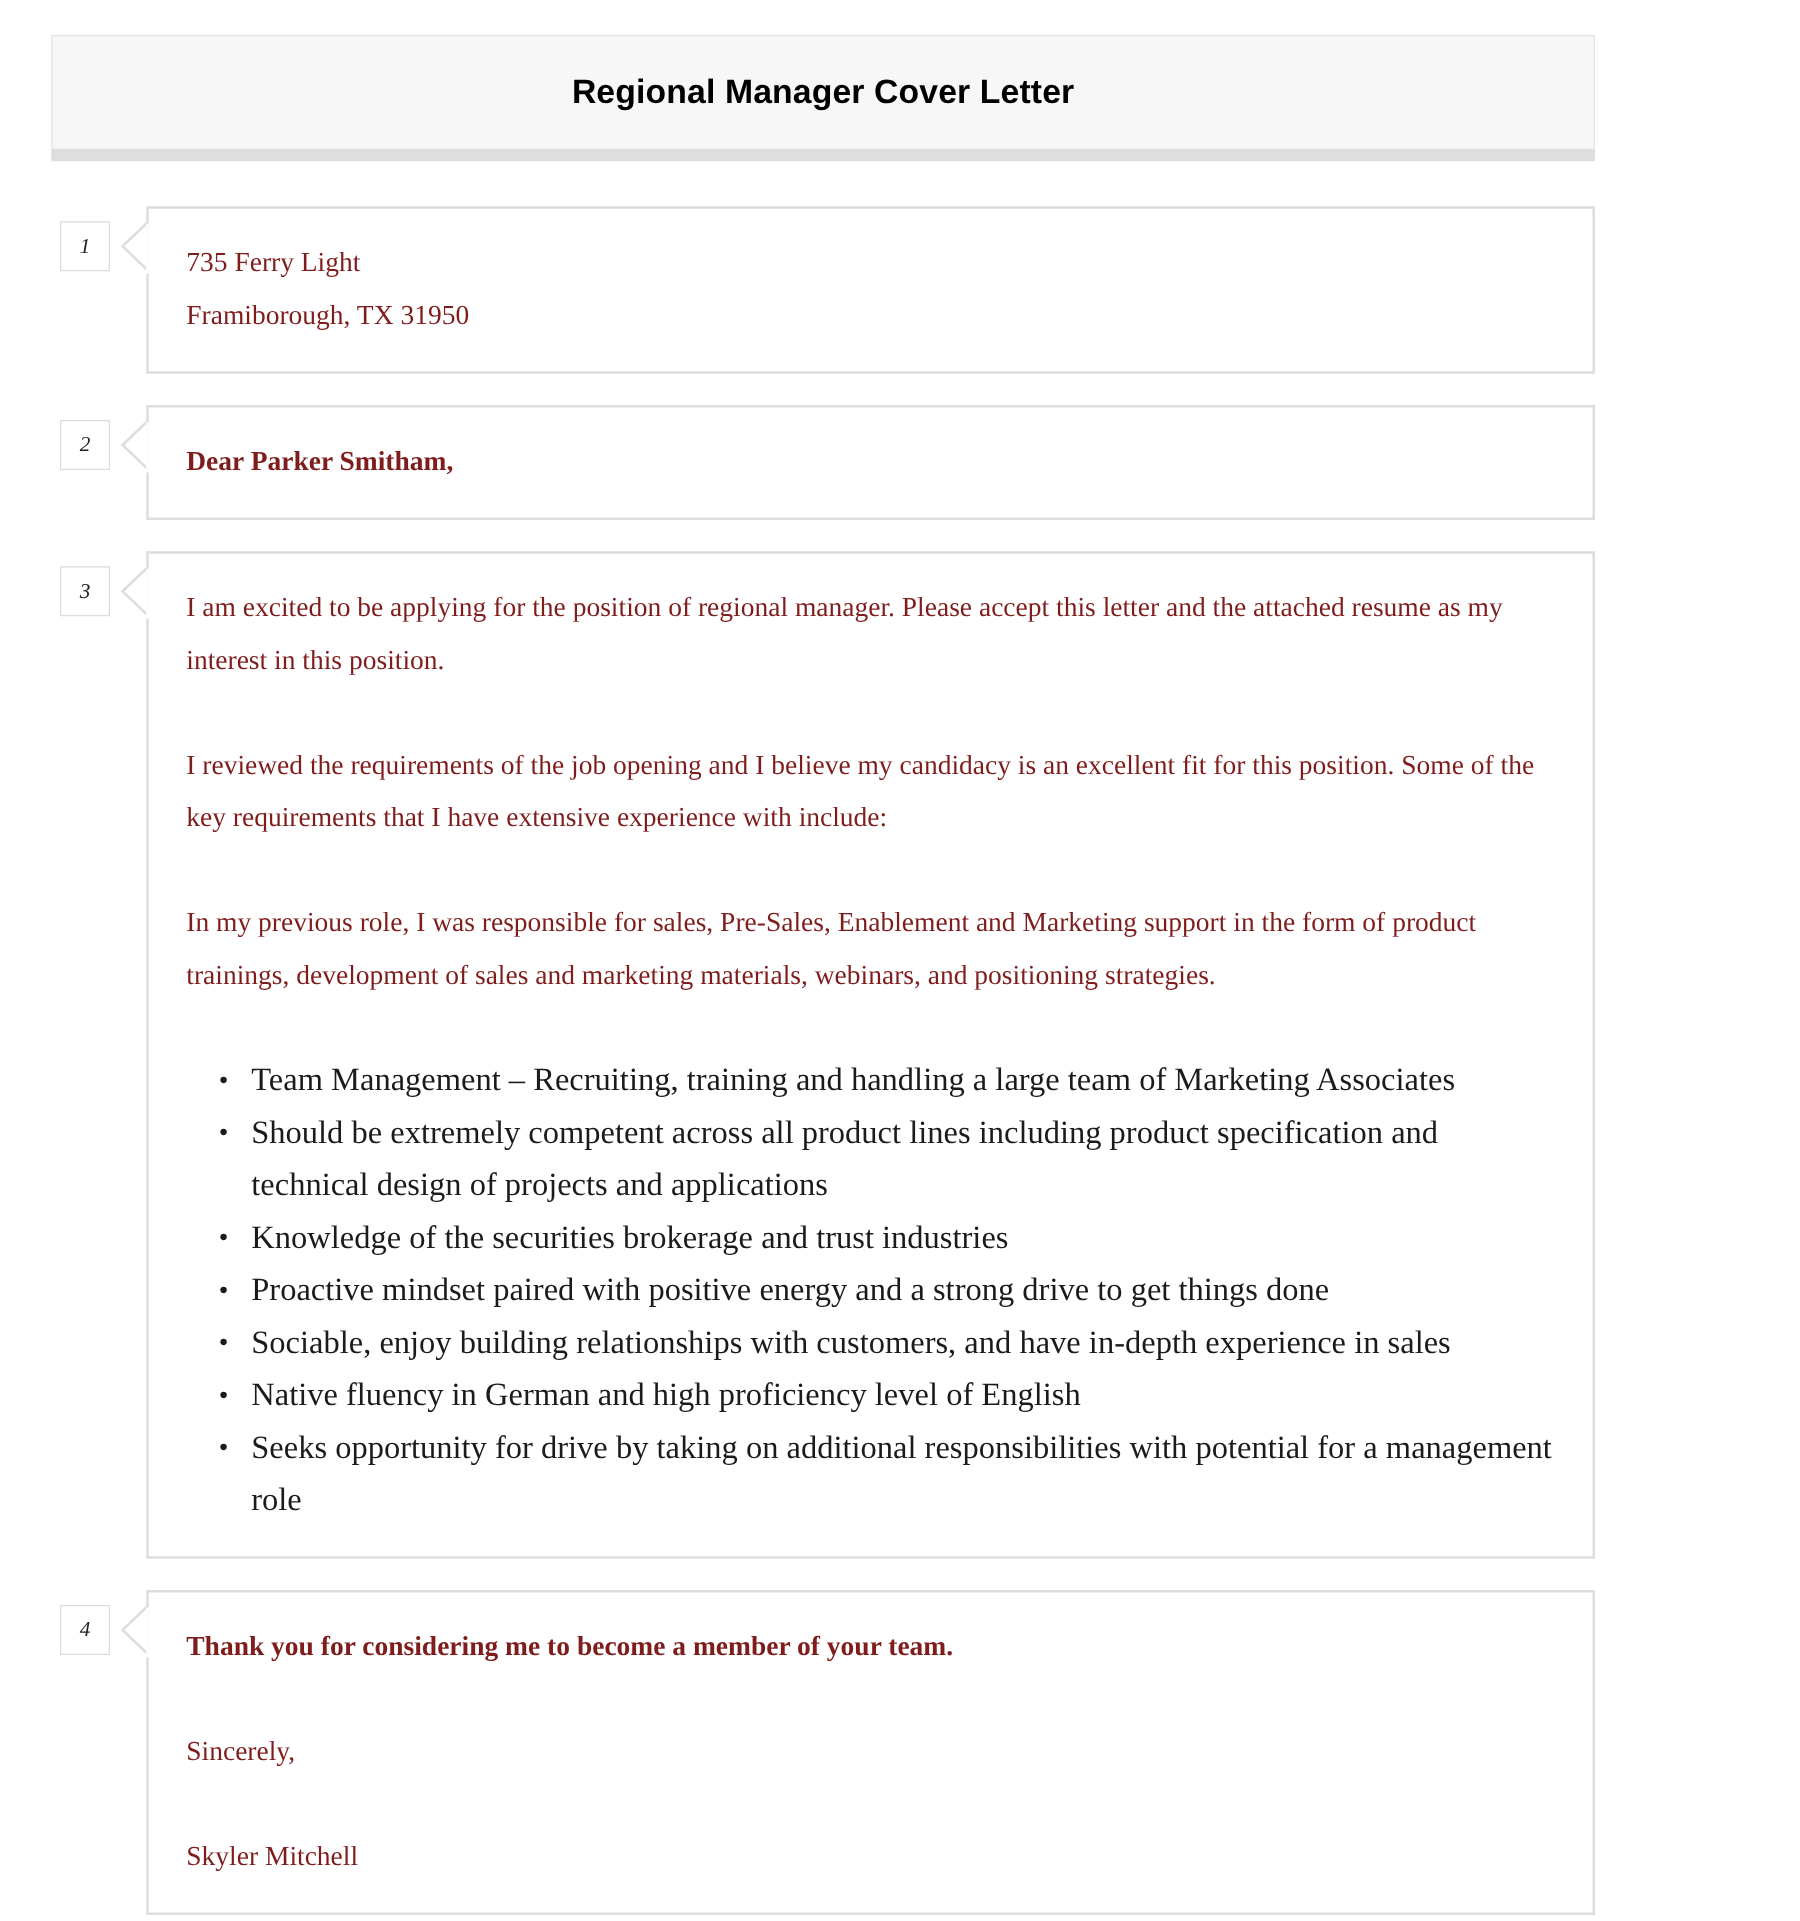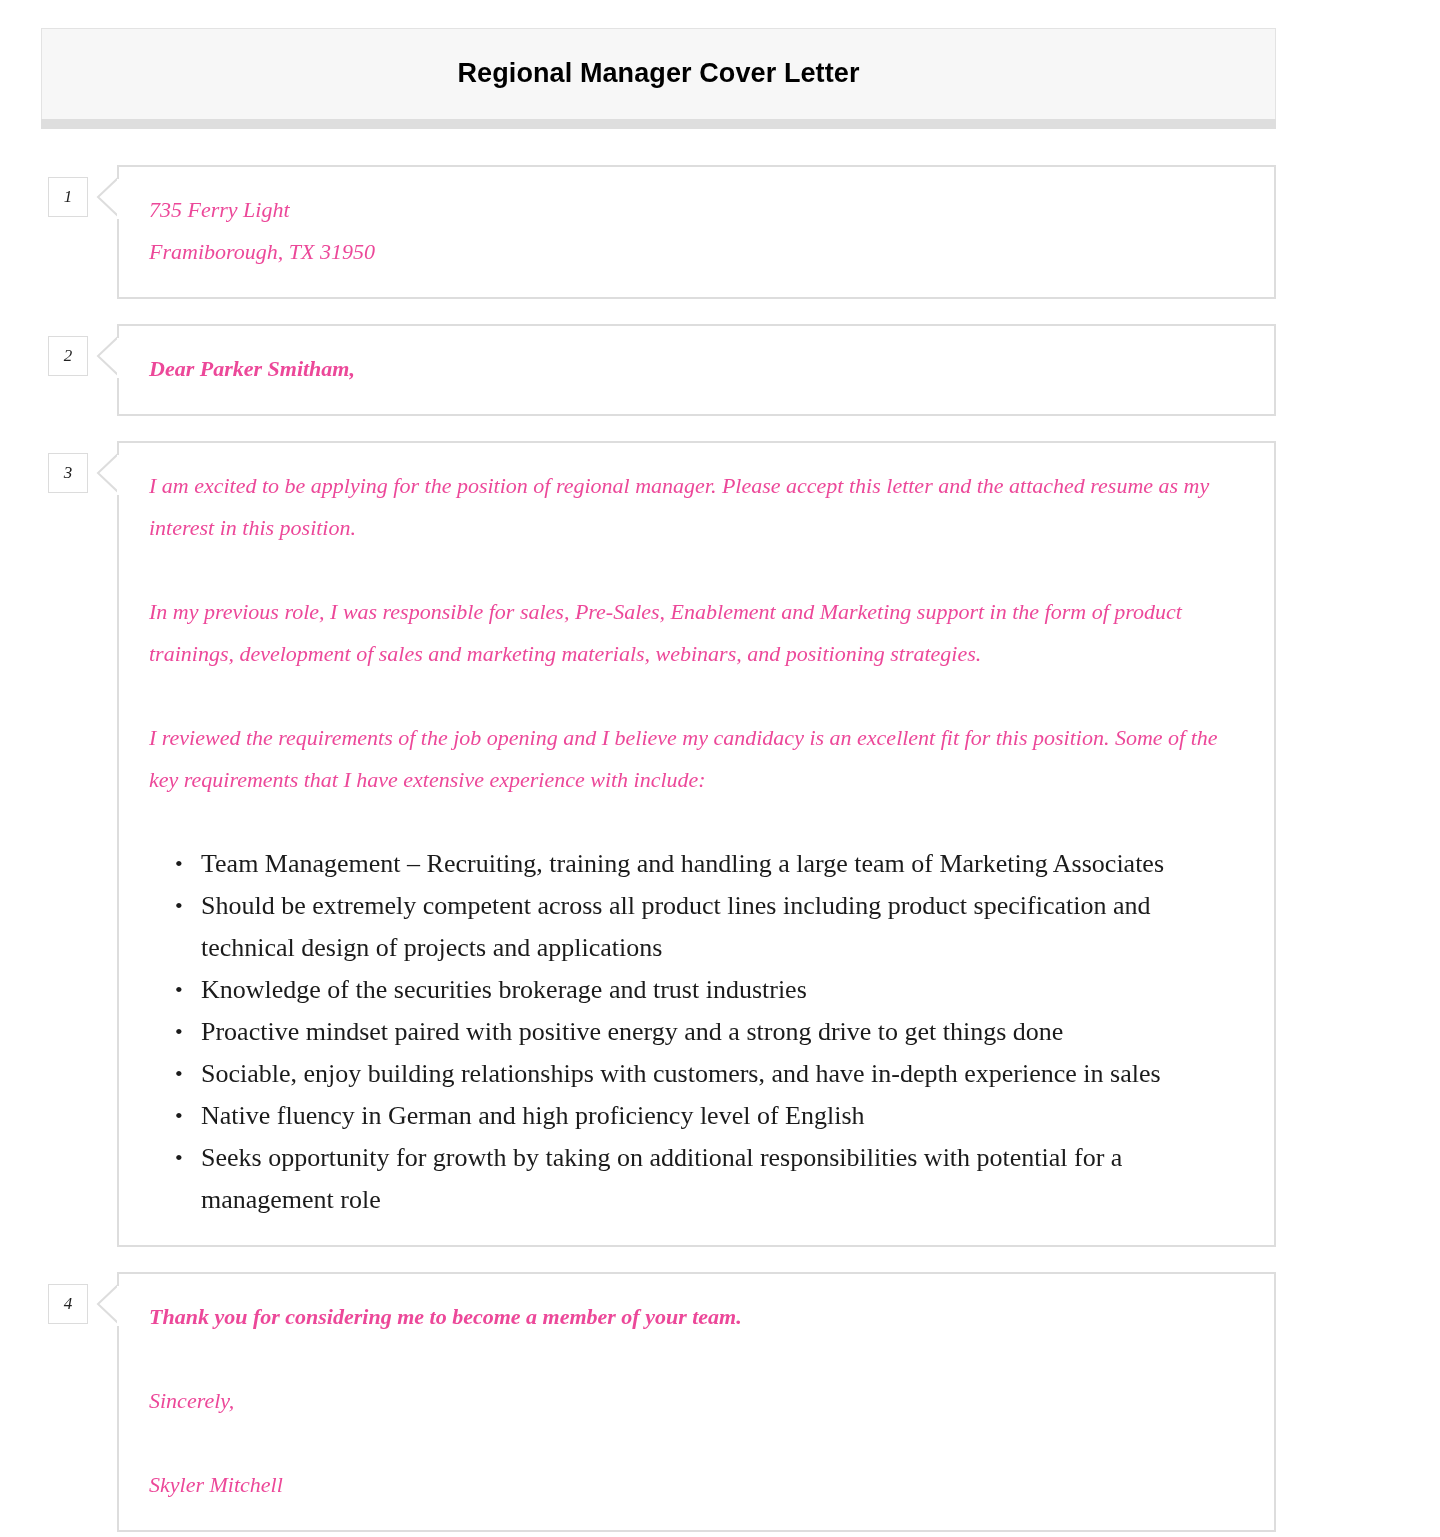--- a/index.html
+++ b/index.html
@@ -98,22 +98,21 @@
     top: 12px;
     width: 2px;
     height: 40px;
     background: #ffffff;
   }
 
   .content-box p {
     margin: 0;
     font-size: 22px;
     line-height: 42px;
-    color: #ec4899;
-    font-style: italic;
+    color: #7f1d1d;
   }
   .content-box p + p { margin-top: 42px; }
   .content-box p.tight + p.tight { margin-top: 0; }
 
   .content-box p.bold { font-weight: bold; }
 
   ul.req-list {
     margin: 42px 0 0 0;
     padding-left: 52px;
     list-style: none;
@@ -188,30 +187,30 @@
       </div>
       <div class="notch">
         <svg width="22" height="40" viewBox="0 0 22 40" xmlns="http://www.w3.org/2000/svg">
           <polygon points="22,0 1,20 22,40" fill="#ffffff" stroke="none"></polygon>
           <polyline points="22,1 2,20 22,39" fill="none" stroke="#dddddd" stroke-width="2"></polyline>
         </svg>
       </div>
       <div class="content-box">
         <div class="notch-mask"></div>
         <p>I am excited to be applying for the position of regional manager. Please accept this letter and the attached resume as my interest in this position.</p>
+        <p>I reviewed the requirements of the job opening and I believe my candidacy is an excellent fit for this position. Some of the key requirements that I have extensive experience with include:</p>
         <p>In my previous role, I was responsible for sales, Pre-Sales, Enablement and Marketing support in the form of product trainings, development of sales and marketing materials, webinars, and positioning strategies.</p>
-        <p>I reviewed the requirements of the job opening and I believe my candidacy is an excellent fit for this position. Some of the key requirements that I have extensive experience with include:</p>
         <ul class="req-list">
           <li>Team Management – Recruiting, training and handling a large team of Marketing Associates</li>
           <li>Should be extremely competent across all product lines including product specification and technical design of projects and applications</li>
           <li>Knowledge of the securities brokerage and trust industries</li>
           <li>Proactive mindset paired with positive energy and a strong drive to get things done</li>
           <li>Sociable, enjoy building relationships with customers, and have in-depth experience in sales</li>
           <li>Native fluency in German and high proficiency level of English</li>
-          <li>Seeks opportunity for growth by taking on additional responsibilities with potential for a management role</li>
+          <li>Seeks opportunity for drive by taking on additional responsibilities with potential for a management role</li>
         </ul>
       </div>
     </div>
 
     <div class="block">
       <div class="badge">
         <span>4</span>
       </div>
       <div class="notch">
         <svg width="22" height="40" viewBox="0 0 22 40" xmlns="http://www.w3.org/2000/svg">

